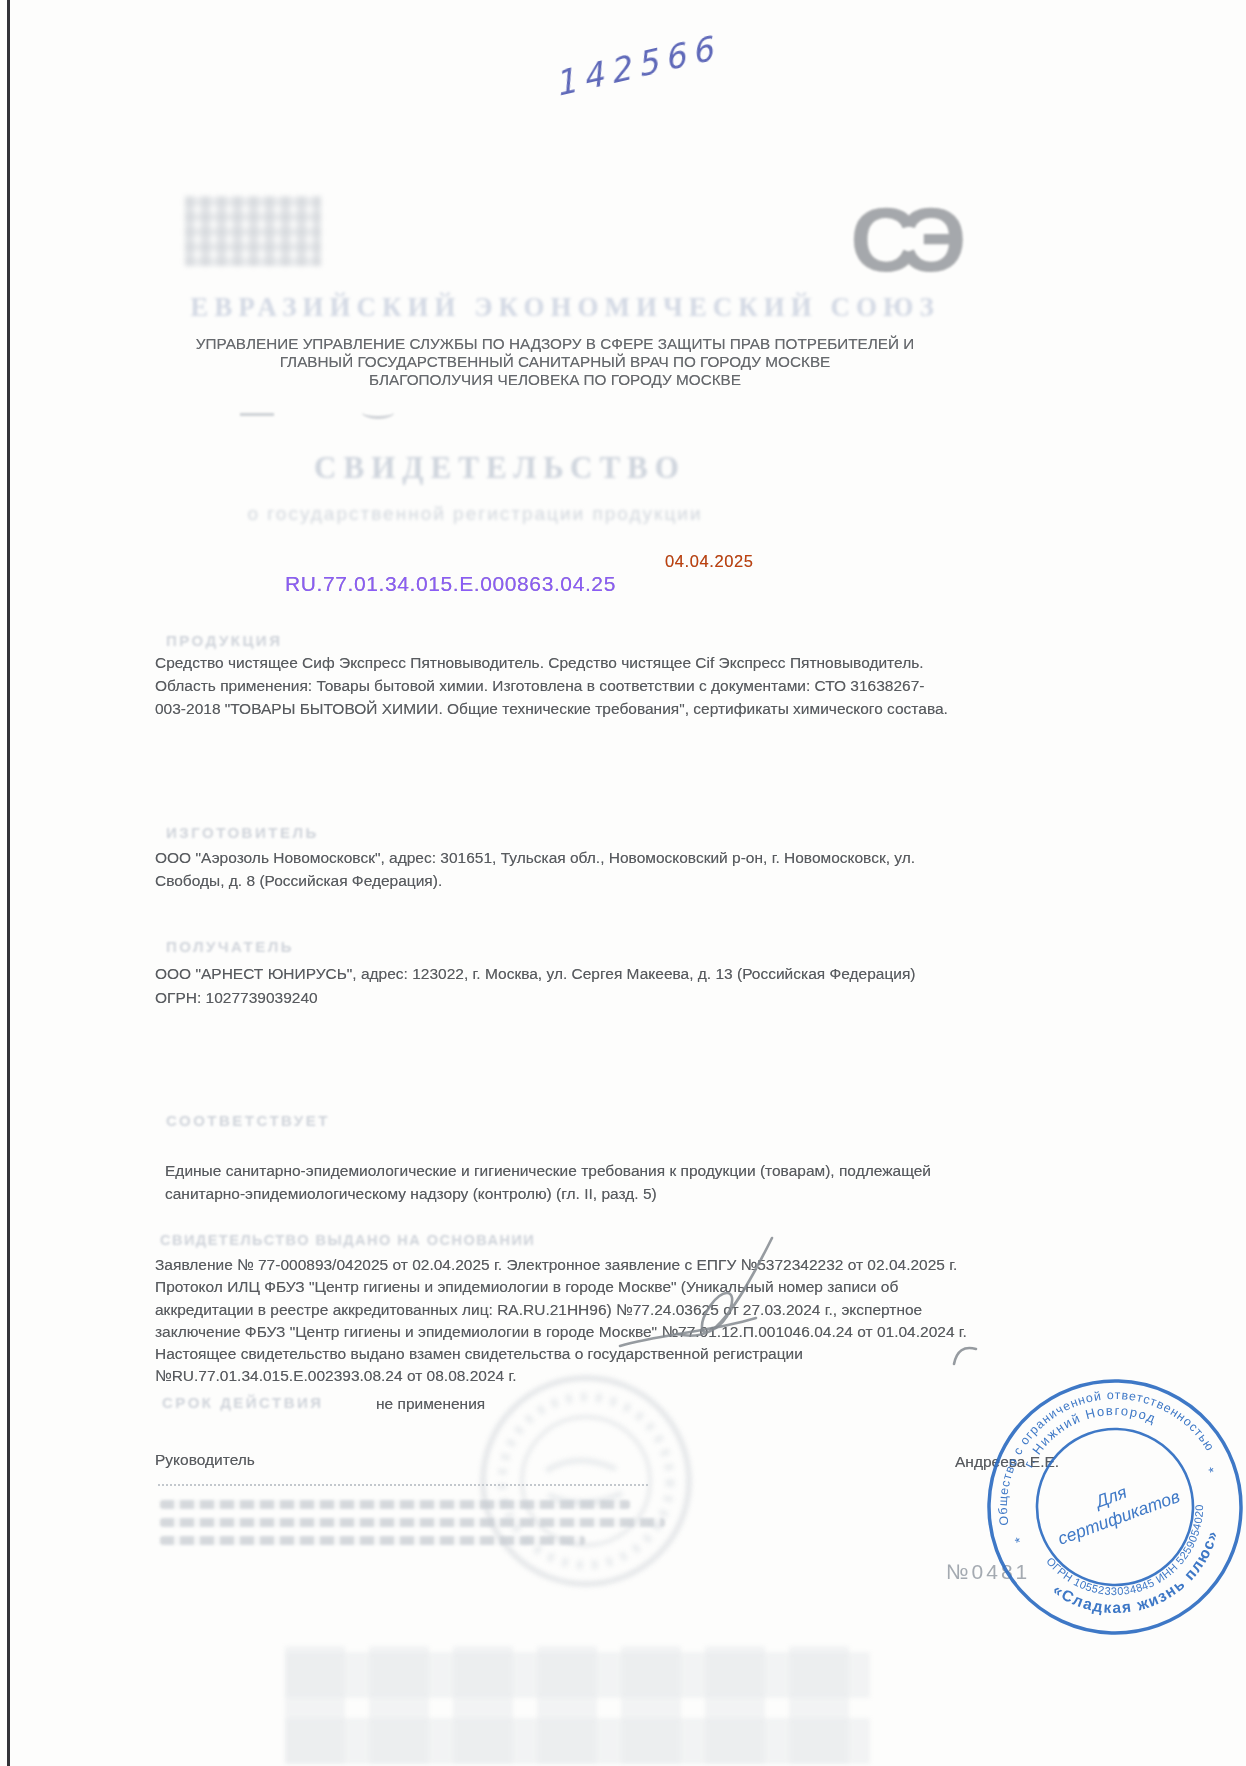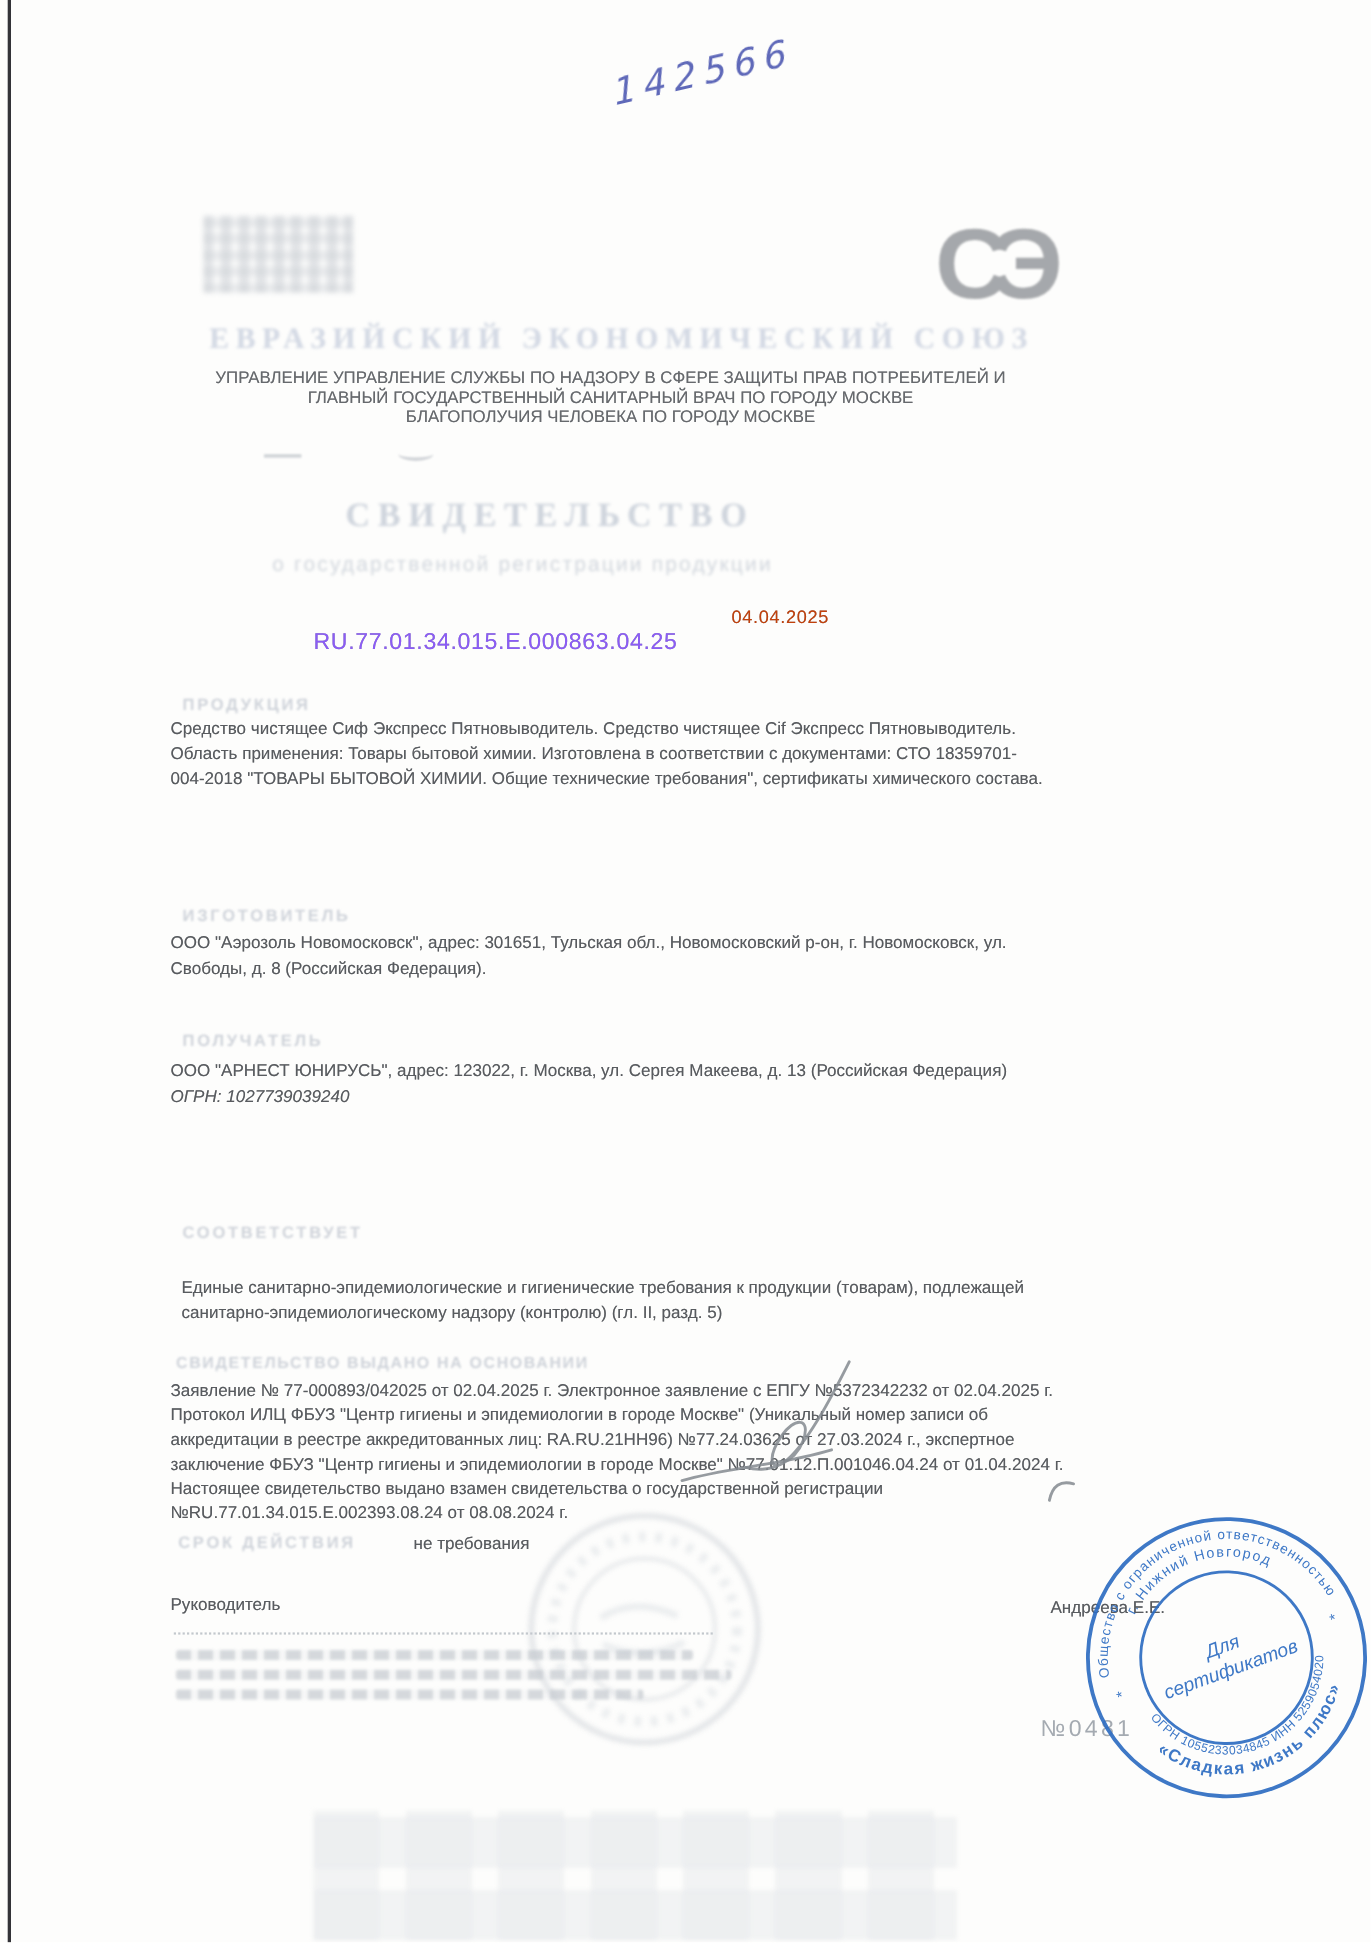--- a/index.html
+++ b/index.html
@@ -91,37 +91,37 @@
   <div class="abs mark1"></div>
   <div class="abs mark2"></div>
 
   <div class="abs cert-title-ghost">СВИДЕТЕЛЬСТВО</div>
   <div class="abs cert-sub-ghost">о государственной регистрации продукции</div>
 
   <div class="abs regnum">RU.77.01.34.015.Е.000863.04.25</div>
   <div class="abs regdate">04.04.2025</div>
 
   <div class="abs ghost" style="left:166px;top:632px;">ПРОДУКЦИЯ</div>
-  <div class="abs body-text" style="left:155px;top:651px;width:800px;">Средство чистящее Сиф Экспресс Пятновыводитель. Средство чистящее Cif Экспресс Пятновыводитель. Область применения: Товары бытовой химии. Изготовлена в соответствии с документами: СТО 18359701-004-2018 "ТОВАРЫ БЫТОВОЙ ХИМИИ. Общие технические требования", сертификаты химического состава.</div>
+  <div class="abs body-text" style="left:155px;top:651px;width:800px;">Средство чистящее Сиф Экспресс Пятновыводитель. Средство чистящее Cif Экспресс Пятновыводитель. Область применения: Товары бытовой химии. Изготовлена в соответствии с документами: СТО 31638267-003-2018 "ТОВАРЫ БЫТОВОЙ ХИМИИ. Общие технические требования", сертификаты химического состава.</div>
 
   <div class="abs ghost" style="left:166px;top:824px;">ИЗГОТОВИТЕЛЬ</div>
   <div class="abs body-text" style="left:155px;top:846px;width:805px;">ООО "Аэрозоль Новомосковск", адрес: 301651, Тульская обл., Новомосковский р-он, г. Новомосковск, ул. Свободы, д. 8 (Российская Федерация).</div>
 
   <div class="abs ghost" style="left:166px;top:938px;">ПОЛУЧАТЕЛЬ</div>
   <div class="abs body-text" style="left:155px;top:962px;width:820px;">ООО "АРНЕСТ ЮНИРУСЬ", адрес: 123022, г. Москва, ул. Сергея Макеева, д. 13 (Российская Федерация)</div>
-  <div class="abs body-text" style="left:155px;top:986px;width:500px;font-style:italic;">ОГРН: 1027739039240</div>
+  <div class="abs body-text" style="left:155px;top:986px;width:500px;">ОГРН: 1027739039240</div>
 
   <div class="abs ghost" style="left:166px;top:1112px;">СООТВЕТСТВУЕТ</div>
   <div class="abs body-text" style="left:165px;top:1135px;width:775px;margin-top:24px;">Единые санитарно-эпидемиологические и гигиенические требования к продукции (товарам), подлежащей санитарно-эпидемиологическому надзору (контролю) (гл. II, разд. 5)</div>
 
   <div class="abs ghost" style="left:160px;top:1232px;font-size:14.5px;letter-spacing:1.5px;">СВИДЕТЕЛЬСТВО ВЫДАНО НА ОСНОВАНИИ</div>
   <div class="abs body-text" style="left:155px;top:1254px;width:818px;line-height:22.3px;">Заявление № 77-000893/042025 от 02.04.2025 г. Электронное заявление с ЕПГУ №5372342232 от 02.04.2025 г. Протокол ИЛЦ ФБУЗ "Центр гигиены и эпидемиологии в городе Москве" (Уникальный номер записи об аккредитации в реестре аккредитованных лиц: RA.RU.21НН96) №77.24.03625 от 27.03.2024 г., экспертное заключение ФБУЗ "Центр гигиены и эпидемиологии в городе Москве" №77.01.12.П.001046.04.24 от 01.04.2024 г. Настоящее свидетельство выдано взамен свидетельства о государственной регистрации №RU.77.01.34.015.Е.002393.08.24 от 08.08.2024 г.</div>
 
   <div class="abs ghost" style="left:162px;top:1394px;">СРОК ДЕЙСТВИЯ</div>
-  <div class="abs body-text" style="left:376px;top:1392px;">не требования</div>
+  <div class="abs body-text" style="left:376px;top:1392px;">не применения</div>
 
   <div class="abs body-text" style="left:155px;top:1448px;">Руководитель</div>
   <div class="abs body-text" style="left:955px;top:1450px;z-index:1;">Андреева Е.Е.</div>
 
   <div class="abs dotline" style="left:158px;top:1484px;width:490px;"></div>
 
   <div class="abs blurline" style="left:160px;top:1500px;width:470px;"></div>
   <div class="abs blurline" style="left:160px;top:1518px;width:505px;"></div>
   <div class="abs blurline" style="left:160px;top:1536px;width:425px;"></div>
 

